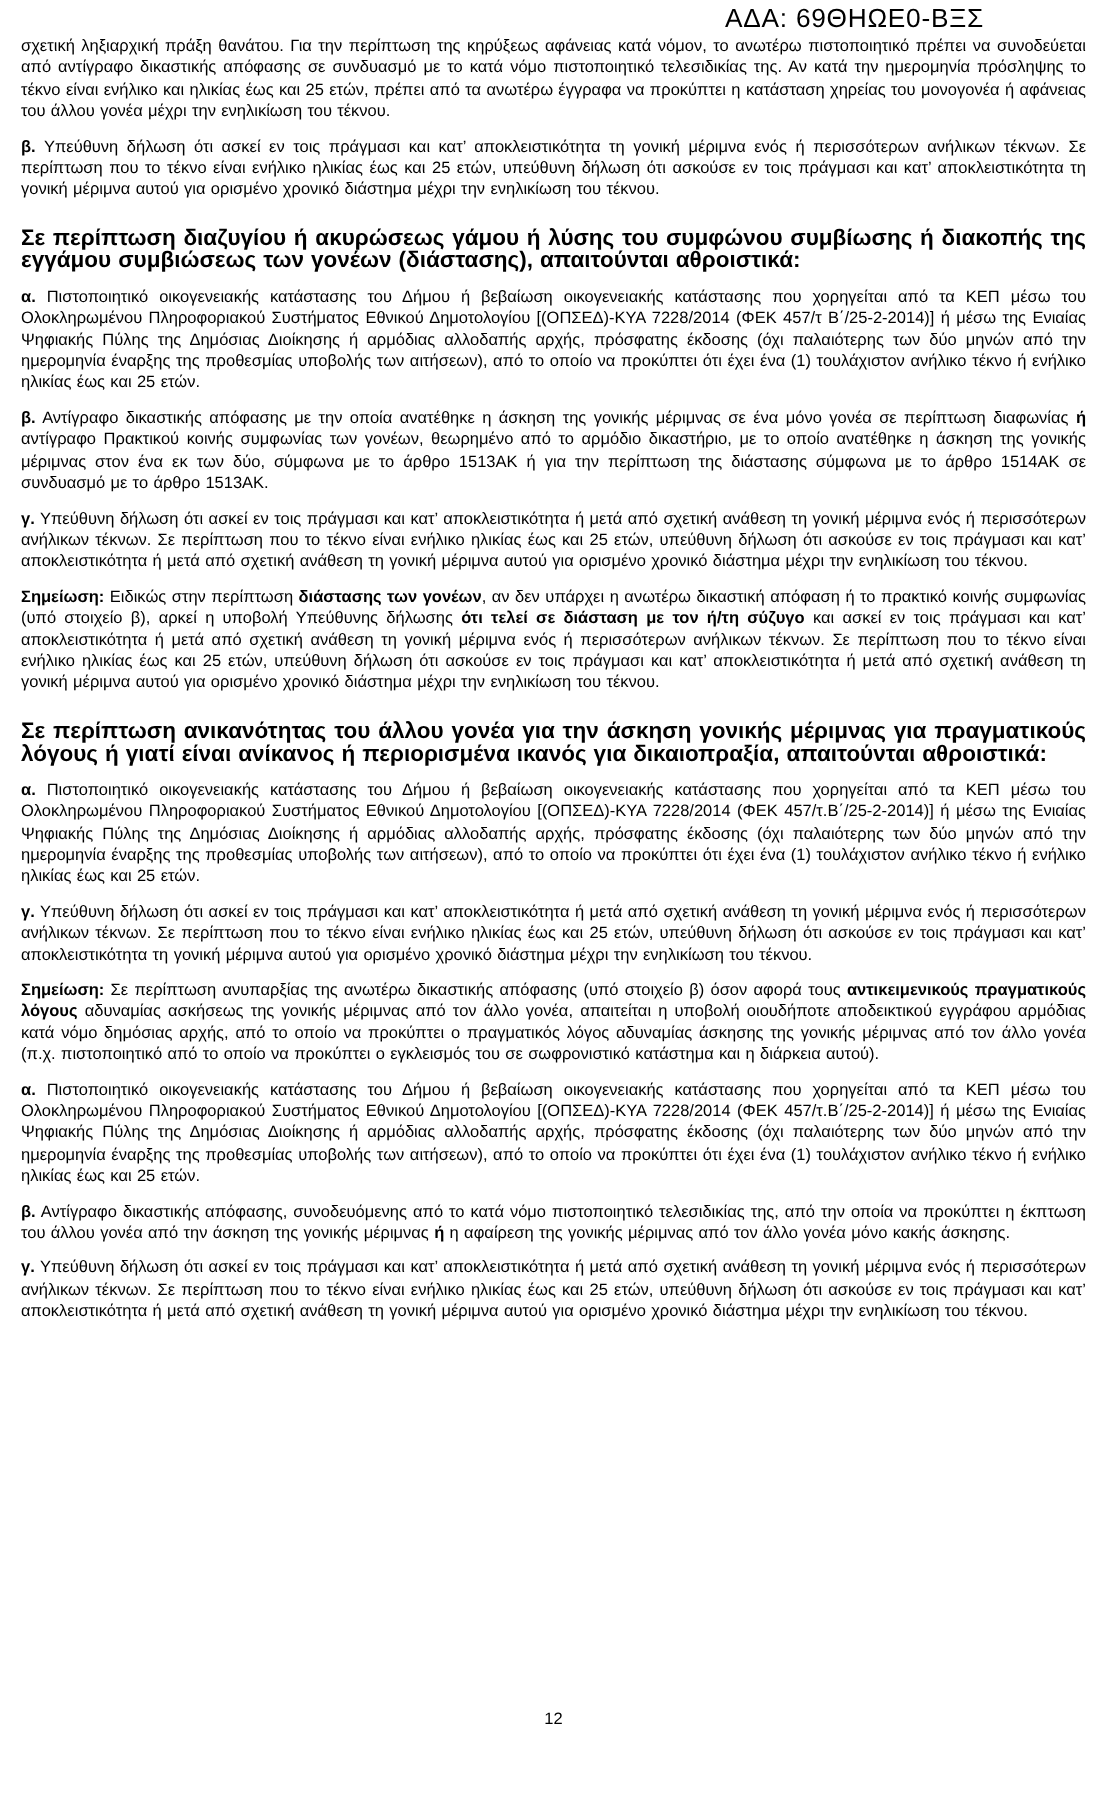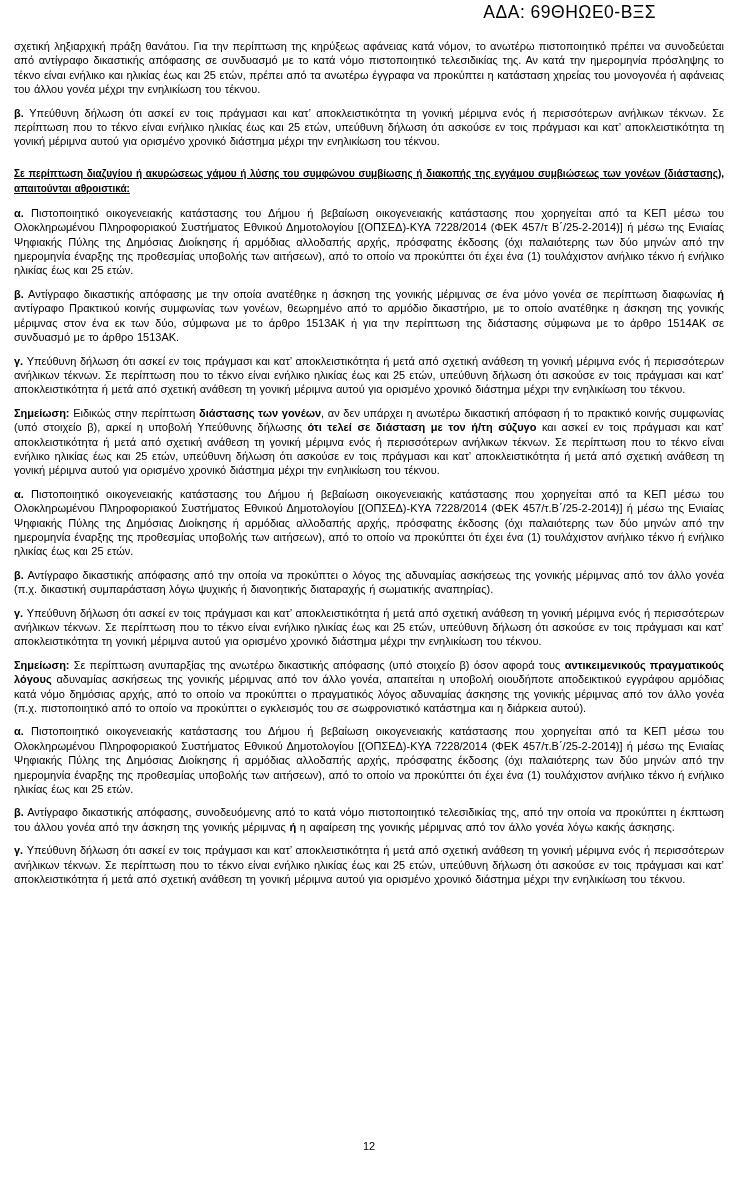--- a/index.html
+++ b/index.html
@@ -16,36 +16,35 @@
     position: absolute;
     top: 2px;
     right: 82px;
     font-size: 17.5px;
     letter-spacing: 0.5px;
     white-space: nowrap;
     text-align: center;
   }
   .doc-content {
     position: absolute;
-    top: 39px;
+    top: 24px;
     left: 14px;
     right: 14px;
   }
   .doc-content p {
     font-size: 11px;
     line-height: 14.4px;
     text-align: justify;
     margin: 0 0 9px 0;
     word-spacing: 0.5px;
   }
   .doc-content p.heading {
     margin: 17px 0 10px 0;
     font-weight: bold;
-    text-decoration: underline;
-    font-size: 10px;
+    font-size: 15px;
     line-height: 15px;
   }
   .doc-content p.note { margin-top: 5px; }
   .b { font-weight: bold; }
   .page-number {
     position: absolute;
     top: 1140px;
     left: 0;
     width: 100%;
     text-align: center;
@@ -58,22 +57,22 @@
 <div class="ada-header">ΑΔΑ: 69ΘΗΩΕ0-ΒΞΣ</div>
 
 <div class="doc-content">
     <p class="paragraph"><span>σχετική ληξιαρχική πράξη θανάτου. Για την περίπτωση της κηρύξεως αφάνειας κατά νόμον, το ανωτέρω πιστοποιητικό πρέπει να συνοδεύεται από αντίγραφο δικαστικής απόφασης σε συνδυασμό με το κατά νόμο πιστοποιητικό τελεσιδικίας της. Αν κατά την ημερομηνία πρόσληψης το τέκνο είναι ενήλικο και ηλικίας έως και 25 ετών, πρέπει από τα ανωτέρω έγγραφα να προκύπτει η κατάσταση χηρείας του μονογονέα ή αφάνειας του άλλου γονέα μέχρι την ενηλικίωση του τέκνου.</span></p>
     <p class="paragraph"><span class="b">β.</span><span> Υπεύθυνη δήλωση ότι ασκεί εν τοις πράγμασι και κατ’ αποκλειστικότητα τη γονική μέριμνα ενός ή περισσότερων ανήλικων τέκνων. Σε περίπτωση που το τέκνο είναι ενήλικο ηλικίας έως και 25 ετών, υπεύθυνη δήλωση ότι ασκούσε εν τοις πράγμασι και κατ’ αποκλειστικότητα τη γονική μέριμνα αυτού για ορισμένο χρονικό διάστημα μέχρι την ενηλικίωση του τέκνου.</span></p>
     <p class="heading"><span class="b">Σε περίπτωση διαζυγίου ή ακυρώσεως γάμου ή λύσης του συμφώνου συμβίωσης ή διακοπής της εγγάμου συμβιώσεως των γονέων (διάστασης), απαιτούνται αθροιστικά:</span></p>
     <p class="paragraph"><span class="b">α.</span><span> Πιστοποιητικό οικογενειακής κατάστασης του Δήμου ή βεβαίωση οικογενειακής κατάστασης που χορηγείται από τα ΚΕΠ μέσω του Ολοκληρωμένου Πληροφοριακού Συστήματος Εθνικού Δημοτολογίου [(ΟΠΣΕΔ)-ΚΥΑ 7228/2014 (ΦΕΚ 457/τ Β΄/25-2-2014)] ή μέσω  της Ενιαίας Ψηφιακής Πύλης της Δημόσιας Διοίκησης  ή αρμόδιας αλλοδαπής αρχής, πρόσφατης έκδοσης (όχι παλαιότερης των δύο μηνών από την ημερομηνία έναρξης της προθεσμίας υποβολής των αιτήσεων), από το οποίο να προκύπτει ότι έχει ένα (1) τουλάχιστον ανήλικο τέκνο ή ενήλικο ηλικίας έως και 25 ετών.</span></p>
     <p class="paragraph"><span class="b">β.</span><span> Αντίγραφο δικαστικής απόφασης με την οποία ανατέθηκε η άσκηση της γονικής μέριμνας σε ένα μόνο γονέα σε περίπτωση διαφωνίας </span><span class="b">ή</span><span> αντίγραφο Πρακτικού κοινής συμφωνίας των γονέων, θεωρημένο από το αρμόδιο δικαστήριο, με το οποίο ανατέθηκε η άσκηση της γονικής μέριμνας στον ένα εκ των δύο, σύμφωνα με το άρθρο 1513ΑΚ ή για την περίπτωση της διάστασης σύμφωνα με το άρθρο 1514ΑΚ σε συνδυασμό με το άρθρο 1513ΑΚ.</span></p>
     <p class="paragraph"><span class="b">γ.</span><span> Υπεύθυνη δήλωση ότι ασκεί εν τοις πράγμασι και κατ’ αποκλειστικότητα ή μετά από σχετική ανάθεση τη γονική μέριμνα ενός ή περισσότερων ανήλικων τέκνων. Σε περίπτωση που το τέκνο είναι ενήλικο ηλικίας έως και 25 ετών, υπεύθυνη δήλωση ότι ασκούσε εν τοις πράγμασι και κατ’ αποκλειστικότητα ή μετά από σχετική ανάθεση τη γονική μέριμνα αυτού για ορισμένο χρονικό διάστημα μέχρι την ενηλικίωση του τέκνου.</span></p>
     <p class="note"><span class="b">Σημείωση:</span><span> Ειδικώς στην περίπτωση </span><span class="b">διάστασης των γονέων</span><span>, αν δεν υπάρχει η ανωτέρω δικαστική απόφαση ή το πρακτικό κοινής συμφωνίας (υπό στοιχείο β), αρκεί η υποβολή Υπεύθυνης δήλωσης </span><span class="b">ότι τελεί σε διάσταση με τον ή/τη σύζυγο</span><span> και ασκεί εν τοις πράγμασι και κατ’ αποκλειστικότητα ή μετά από σχετική ανάθεση τη γονική μέριμνα ενός ή περισσότερων ανήλικων τέκνων. Σε περίπτωση που το τέκνο είναι ενήλικο ηλικίας έως και 25 ετών, υπεύθυνη δήλωση ότι ασκούσε εν τοις πράγμασι και κατ’ αποκλειστικότητα ή μετά από σχετική ανάθεση τη γονική μέριμνα αυτού για ορισμένο χρονικό διάστημα μέχρι την ενηλικίωση του τέκνου.</span></p>
+    <p class="heading"><span class="b">Σε περίπτωση ανικανότητας του άλλου γονέα για την άσκηση γονικής μέριμνας για πραγματικούς λόγους ή γιατί είναι ανίκανος ή περιορισμένα ικανός για δικαιοπραξία, απαιτούνται αθροιστικά:</span></p>
     <p class="paragraph"><span class="b">α.</span><span> Πιστοποιητικό οικογενειακής κατάστασης του Δήμου ή βεβαίωση οικογενειακής κατάστασης που χορηγείται από τα ΚΕΠ μέσω του Ολοκληρωμένου Πληροφοριακού Συστήματος Εθνικού Δημοτολογίου [(ΟΠΣΕΔ)-ΚΥΑ 7228/2014 (ΦΕΚ 457/τ.Β΄/25-2-2014)] ή μέσω  της Ενιαίας Ψηφιακής Πύλης της Δημόσιας Διοίκησης  ή αρμόδιας αλλοδαπής αρχής, πρόσφατης έκδοσης (όχι παλαιότερης των δύο μηνών από την ημερομηνία έναρξης της προθεσμίας υποβολής των αιτήσεων), από το οποίο να προκύπτει ότι έχει ένα (1) τουλάχιστον ανήλικο τέκνο ή ενήλικο ηλικίας έως και 25 ετών.</span></p>
-    <p class="paragraph"><span class="b">β.</span><span> Αντίγραφο δικαστικής απόφασης από την οποία να προκύπτει ο λόγος της αδυναμίας ασκήσεως της γονικής μέριμνας από τον άλλο γονέα (π.χ. δικαστική συμπαράσταση λόγω ψυχικής ή διανοητικής διαταραχής ή σωματικής αναπηρίας).</span></p>
     <p class="paragraph"><span class="b">γ.</span><span> Υπεύθυνη δήλωση ότι ασκεί εν τοις πράγμασι και κατ’ αποκλειστικότητα ή μετά από σχετική ανάθεση τη γονική μέριμνα ενός ή περισσότερων ανήλικων τέκνων. Σε περίπτωση που το τέκνο είναι ενήλικο ηλικίας έως και 25 ετών, υπεύθυνη δήλωση ότι ασκούσε εν τοις πράγμασι και κατ’ αποκλειστικότητα τη γονική μέριμνα αυτού για ορισμένο χρονικό διάστημα μέχρι την ενηλικίωση του τέκνου.</span></p>
     <p class="note"><span class="b">Σημείωση:</span><span> Σε περίπτωση ανυπαρξίας της ανωτέρω δικαστικής απόφασης (υπό στοιχείο β) όσον αφορά τους </span><span class="b">αντικειμενικούς πραγματικούς λόγους</span><span> αδυναμίας ασκήσεως της γονικής μέριμνας από τον άλλο γονέα, απαιτείται η υποβολή οιουδήποτε αποδεικτικού εγγράφου αρμόδιας κατά νόμο δημόσιας αρχής, από το οποίο να προκύπτει ο πραγματικός λόγος αδυναμίας άσκησης της γονικής μέριμνας από τον άλλο γονέα (π.χ. πιστοποιητικό από το οποίο να προκύπτει ο εγκλεισμός του σε σωφρονιστικό κατάστημα και η διάρκεια αυτού).</span></p>
     <p class="paragraph"><span class="b">α.</span><span> Πιστοποιητικό οικογενειακής κατάστασης του Δήμου ή βεβαίωση οικογενειακής κατάστασης που χορηγείται από τα ΚΕΠ μέσω του Ολοκληρωμένου Πληροφοριακού Συστήματος Εθνικού Δημοτολογίου [(ΟΠΣΕΔ)-ΚΥΑ 7228/2014 (ΦΕΚ 457/τ.Β΄/25-2-2014)] ή μέσω  της Ενιαίας Ψηφιακής Πύλης της Δημόσιας Διοίκησης  ή αρμόδιας αλλοδαπής αρχής, πρόσφατης έκδοσης (όχι παλαιότερης των δύο μηνών από την ημερομηνία έναρξης της προθεσμίας υποβολής των αιτήσεων), από το οποίο να προκύπτει ότι έχει ένα (1) τουλάχιστον ανήλικο τέκνο ή ενήλικο ηλικίας έως και 25 ετών.</span></p>
-    <p class="paragraph"><span class="b">β.</span><span> Αντίγραφο δικαστικής απόφασης, συνοδευόμενης από το κατά νόμο πιστοποιητικό τελεσιδικίας της, από την οποία να προκύπτει η έκπτωση του άλλου γονέα από την άσκηση της γονικής μέριμνας </span><span class="b">ή</span><span> η αφαίρεση της γονικής μέριμνας από τον άλλο γονέα λόγω κακής άσκησης.</span></p>
+    <p class="paragraph"><span class="b">β.</span><span> Αντίγραφο δικαστικής απόφασης, συνοδευόμενης από το κατά νόμο πιστοποιητικό τελεσιδικίας της, από την οποία να προκύπτει η έκπτωση του άλλου γονέα από την άσκηση της γονικής μέριμνας </span><span class="b">ή</span><span> η αφαίρεση της γονικής μέριμνας από τον άλλο γονέα μόνο κακής άσκησης.</span></p>
     <p class="paragraph"><span class="b">γ.</span><span> Υπεύθυνη δήλωση ότι ασκεί εν τοις πράγμασι και κατ’ αποκλειστικότητα ή μετά από σχετική ανάθεση τη γονική μέριμνα ενός ή περισσότερων ανήλικων τέκνων. Σε περίπτωση που το τέκνο είναι ενήλικο ηλικίας έως και 25 ετών, υπεύθυνη δήλωση ότι ασκούσε εν τοις πράγμασι και κατ’ αποκλειστικότητα ή μετά από σχετική ανάθεση τη γονική μέριμνα αυτού για ορισμένο χρονικό διάστημα μέχρι την ενηλικίωση του τέκνου.</span></p>
   </div>
 
 <div class="page-number">12</div>
 
 </body></html>

